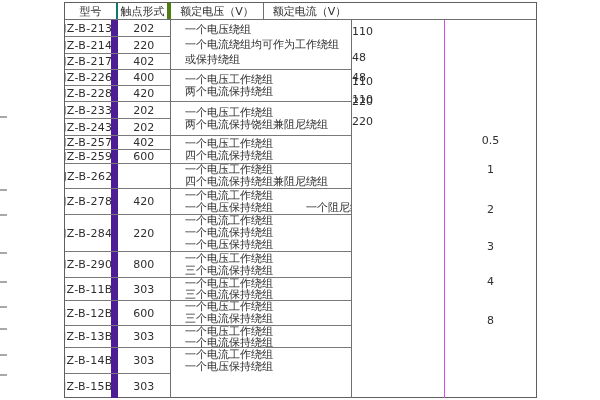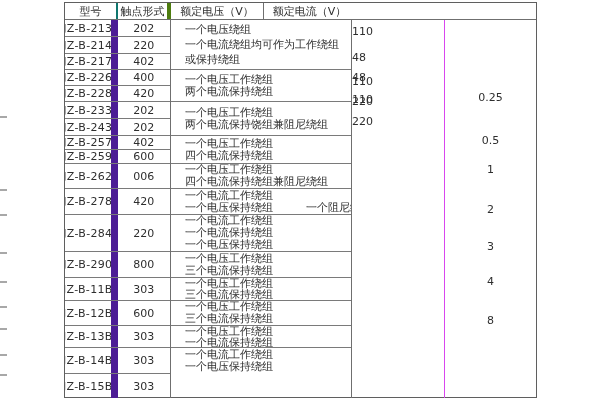--- a/index.html
+++ b/index.html
@@ -110,21 +110,20 @@
         <div class="lrow" style="height:14px">
           <div class="cell model">JZ-B-257</div>
           <div class="cell contact">402</div>
         </div>
         <div class="lrow" style="height:14px">
           <div class="cell model">JZ-B-259</div>
           <div class="cell contact">600</div>
         </div>
         <div class="lrow" style="height:25px">
           <div class="cell model">JZ-B-262</div>
-          <div class="cell contact">006</div>
         </div>
         <div class="lrow" style="height:26px">
           <div class="cell model">JZ-B-278</div>
           <div class="cell contact">420</div>
         </div>
         <div class="lrow" style="height:37px">
           <div class="cell model">JZ-B-284</div>
           <div class="cell contact">220</div>
         </div>
         <div class="lrow" style="height:26px">
@@ -216,21 +215,20 @@
           <div class="vval" style="top:6px">110</div>
         </div>
         <div class="vcell" style="height:183px">
           <div class="vval" style="top:52px">48</div>
           <div class="vval" style="top:74px">110</div>
           <div class="vval" style="top:96px">220</div>
         </div>
       </div>
 
       <div class="col-curr">
-        <div class="cval" style="top:72px">0.25</div>
         <div class="cval" style="top:115px">0.5</div>
         <div class="cval" style="top:144px">1</div>
         <div class="cval" style="top:184px">2</div>
         <div class="cval" style="top:221px">3</div>
         <div class="cval" style="top:256px">4</div>
         <div class="cval" style="top:295px">8</div>
       </div>
 
     </div>
   </div>

